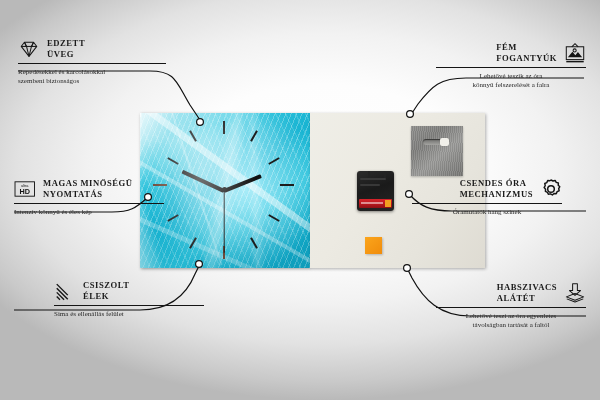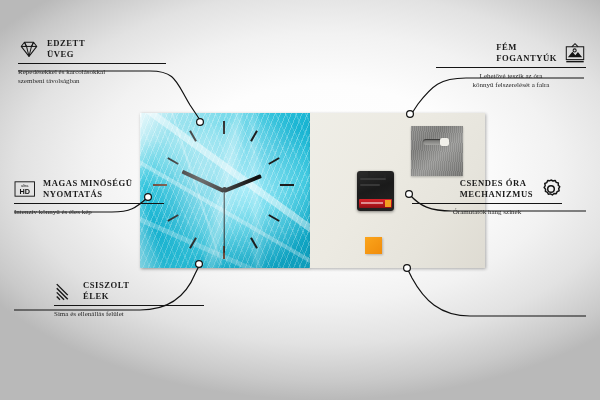--- a/index.html
+++ b/index.html
@@ -201,21 +201,21 @@
           <path d="M3.5 9.2 H20.5"></path>
           <path d="M7 4.6 L9.3 9.2 L12 20 L14.7 9.2 L17 4.6"></path>
           <path d="M9.3 9.2 L7 4.6 M14.7 9.2 L17 4.6"></path>
         </g>
       </svg>
       <div class="ttl">EDZETT
 ÜVEG</div>
     </div>
     <div class="rule"></div>
     <div class="desc">Repedésekkel és karcolásokkal
-szembeni távolságban</div>
+szembeni biztonságos</div>
   </div>
 
   <div class="feat left" style="left:14px;top:178px;width:150px;">
     <div class="head">
       <svg class="ico" viewBox="0 0 26 24">
         <rect x="1.2" y="3.5" width="23" height="17" fill="none" stroke="#151515" stroke-width="1.1"></rect>
         <text x="12.7" y="10.2" font-family="Liberation Sans, sans-serif" font-size="4.6" fill="#151515" text-anchor="middle">ultra</text>
         <text x="12.7" y="18" font-family="Liberation Sans, sans-serif" font-size="8.6" font-weight="bold" fill="#151515" text-anchor="middle">HD</text>
       </svg>
       <div class="ttl">MAGAS MINŐSÉGŰ
@@ -267,14 +267,30 @@
 MECHANIZMUS</div>
       <svg class="ico" viewBox="0 0 24 24">
         <path d="M12 2.2 l2.2 1.1 2.3-.6 1.2 2.1 2.3.7 -.1 2.4 1.7 1.6 -1.2 2.1 .5 2.3 -2.2 1 -1 2.2 -2.4-.2 -1.8 1.6 -2.1-1.2 -2.3.5 -1-2.2 -2.2-1 .2-2.4 -1.6-1.8 1.2-2.1 -.5-2.3 2.2-1 1-2.2 2.4.2 z" fill="none" stroke="#151515" stroke-width="1.6" stroke-linejoin="round"></path>
         <circle cx="12" cy="12" r="3.6" fill="none" stroke="#151515" stroke-width="1.6"></circle>
       </svg>
     </div>
     <div class="rule"></div>
     <div class="desc">Óramutatók hang színek</div>
   </div>
 
+  <div class="feat right" style="left:436px;top:282px;width:150px;">
+    <div class="head">
+      <div class="ttl">HABSZIVACS
+ALÁTÉT</div>
+      <svg class="ico" viewBox="0 0 24 24">
+        <g fill="none" stroke="#151515" stroke-width="1.1" stroke-linejoin="round">
+          <path d="M9.4 2 H14.6 V9.4 H18 L12 14.6 L6 9.4 H9.4 Z"></path>
+          <path d="M12 12.6 L21.4 16.2 L12 20 L2.6 16.2 Z"></path>
+          <path d="M3 18.4 L12 21.9 L21 18.4"></path>
+        </g>
+      </svg>
+    </div>
+    <div class="rule"></div>
+    <div class="desc">Lehetővé teszi az óra egyenletes
+távolságban tartását a faltól</div>
+  </div>
 
 </div>
 
 </body></html>

